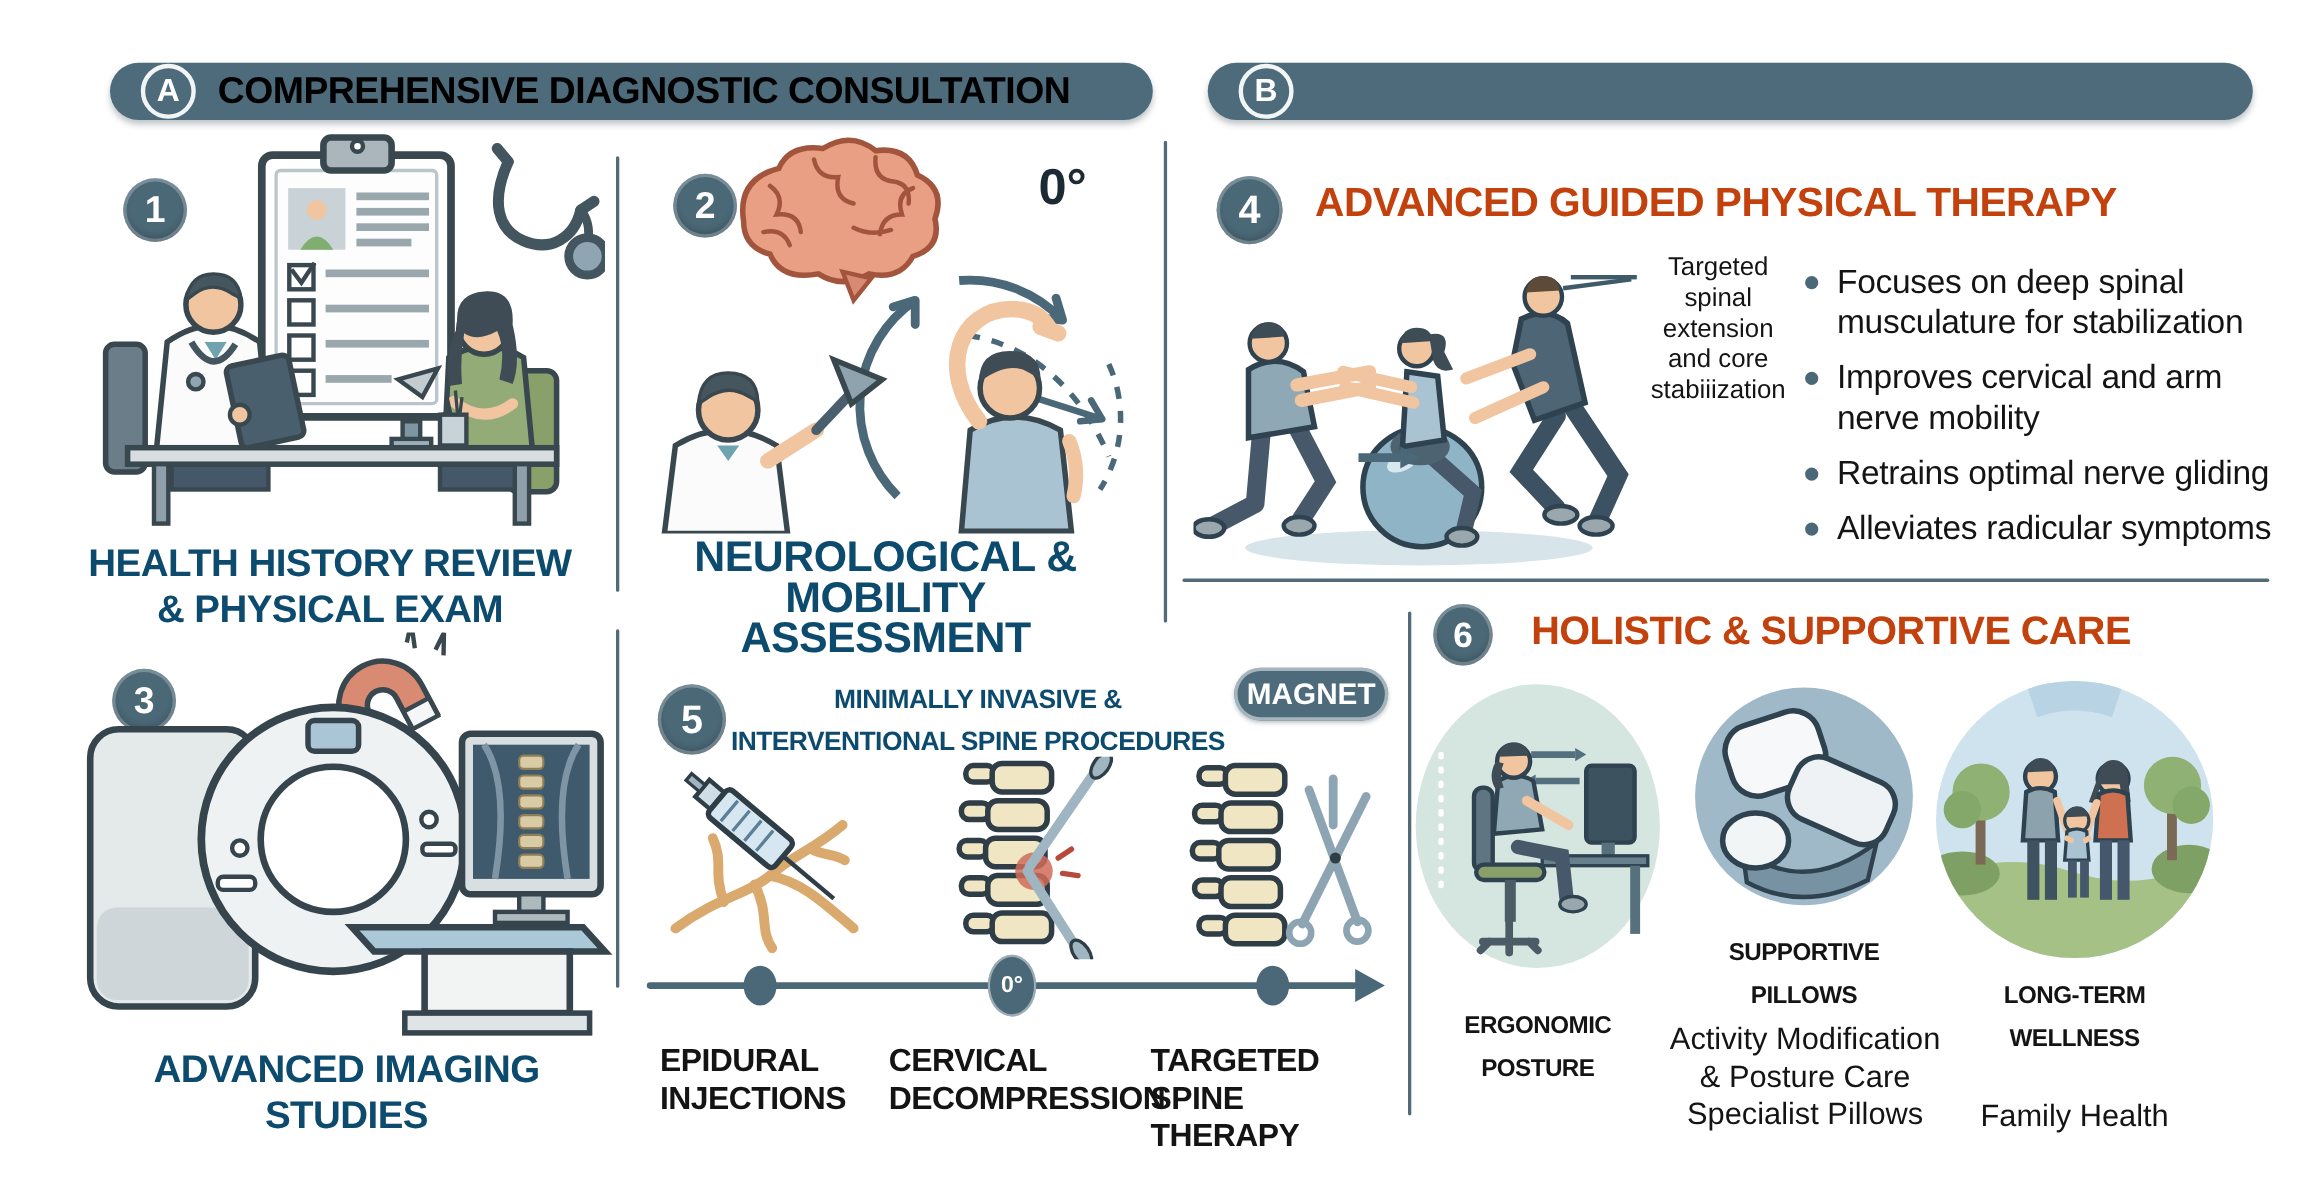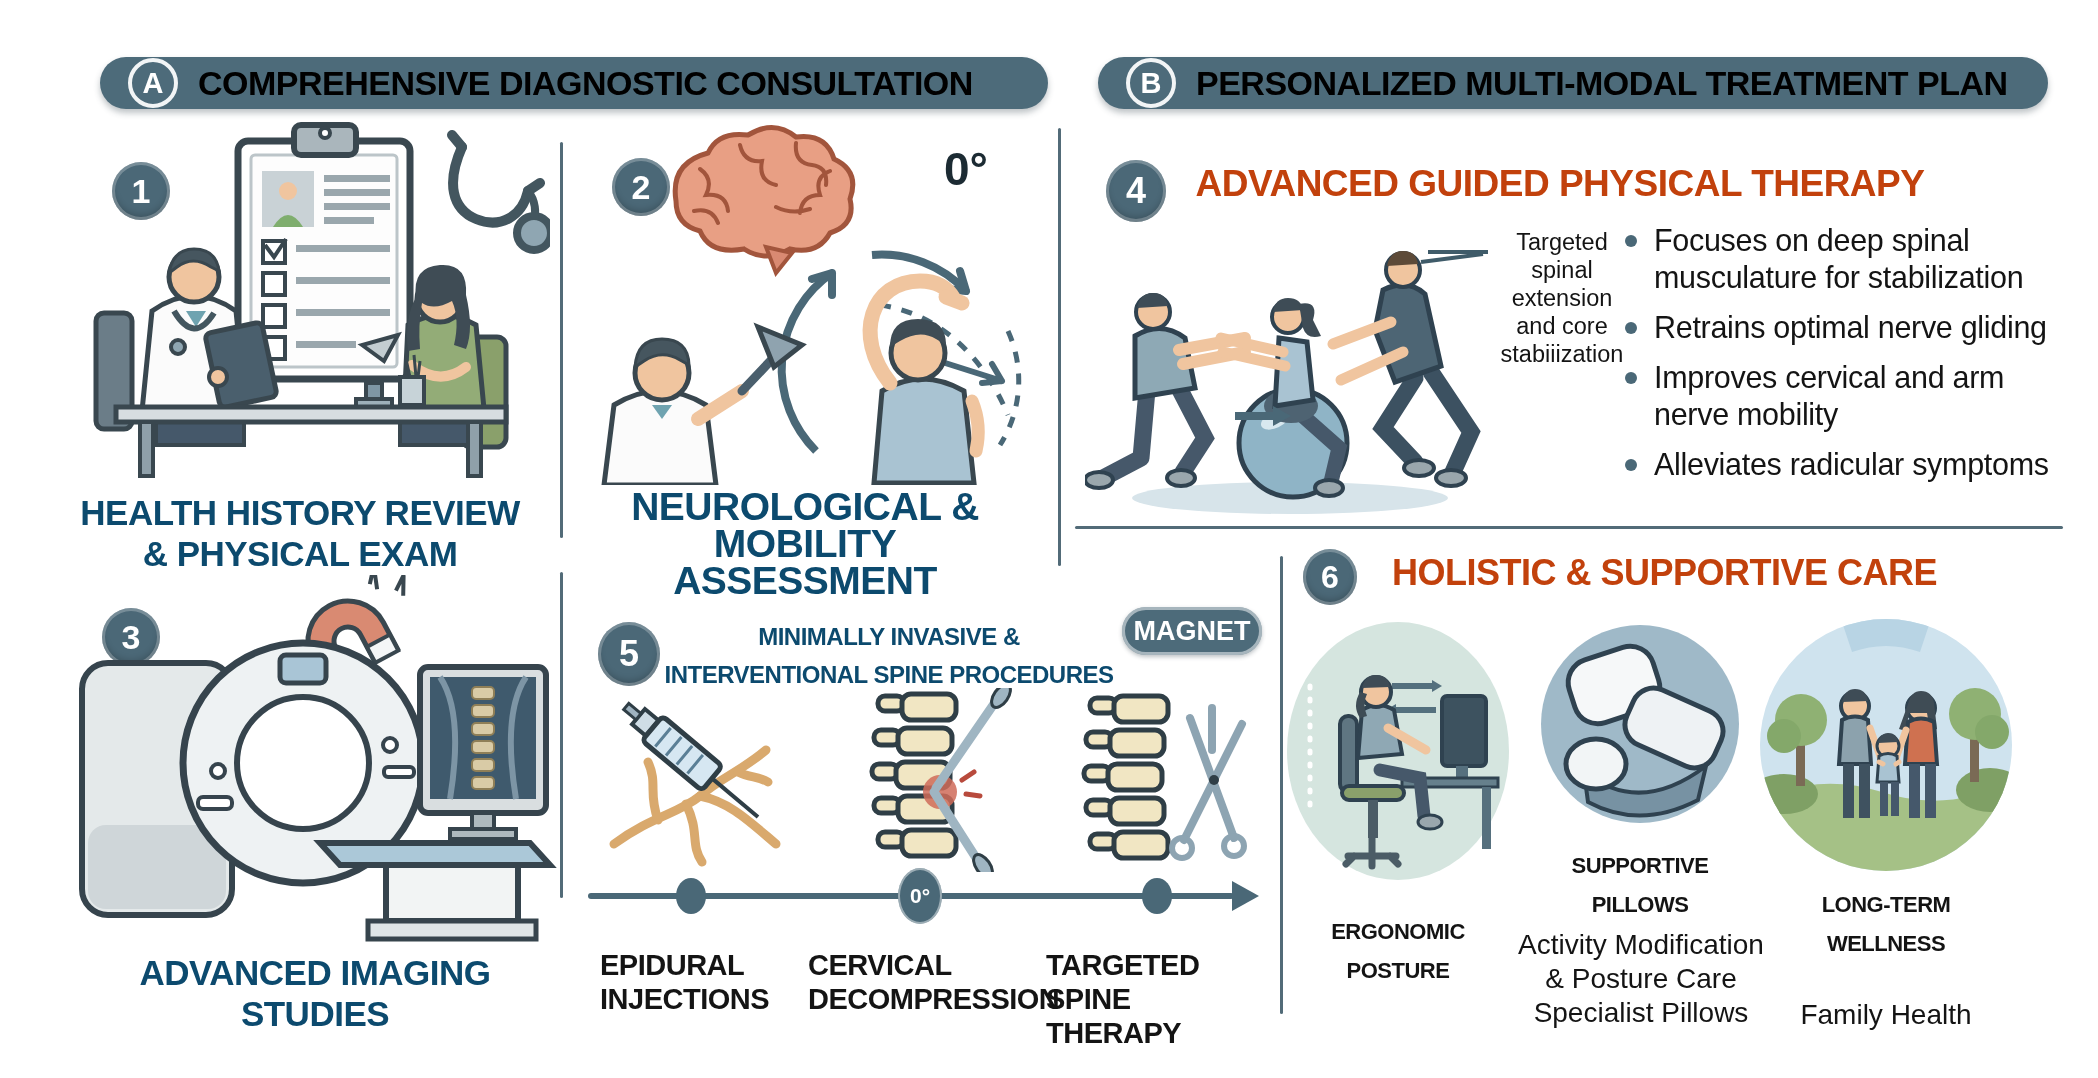--- a/index.html
+++ b/index.html
@@ -9,21 +9,21 @@
         align-items:center;gap:20px;padding:0 28px;box-shadow:0 4px 6px rgba(40,55,65,.3);}
   .pill .letter{width:42px;height:42px;border:4px solid #f2f5f6;border-radius:50%;color:#fff;
         font-weight:700;font-size:29px;display:flex;align-items:center;justify-content:center;flex:0 0 auto;}
   .pill .ptitle{color:#000000;font-weight:700;font-size:34px;letter-spacing:-.5px;white-space:nowrap;font-stretch:condensed;}
   .badge{position:absolute;border-radius:50%;background:#4b6877;color:#fff;font-weight:700;
         display:flex;align-items:center;justify-content:center;
         box-shadow:inset 0 0 0 3px rgba(255,255,255,.25), inset 0 -5px 7px rgba(0,0,0,.2);}
   .caption{position:absolute;text-align:center;font-weight:700;color:#0c4a6e;white-space:pre-line;
         letter-spacing:-.5px;font-stretch:condensed;}
   .divider{position:absolute;background:#3f5b69;border-radius:2px;opacity:.9;}
-  .bullets{position:absolute;list-style:none;margin:0;padding:0;}
+  .bullets{position:absolute;list-style:none;margin:16px;padding:0;}
   .bullets li{position:relative;padding-left:36px;font-size:30.5px;line-height:37px;margin-bottom:13px;letter-spacing:-.3px;}
   .bullets li::before{content:"";position:absolute;left:7px;top:13px;width:12px;height:12px;border-radius:50%;background:#4a6877;}
   .annotation{position:absolute;text-align:center;font-size:23.5px;line-height:28px;font-weight:500;white-space:pre-line;}
   .leader{position:absolute;height:4px;background:#3f5b69;}
   .tline{position:absolute;height:6px;background:#4a6877;border-radius:3px;}
   .tarrow{position:absolute;width:0;height:0;border-top:15px solid transparent;border-bottom:15px solid transparent;border-left:27px solid #4a6877;}
   .tdot{position:absolute;background:#4a6877;border-radius:50%;}
   .tdot.big{display:flex;align-items:center;justify-content:center;color:#fff;font-weight:700;font-size:21px;
         box-shadow:inset 0 0 0 2px rgba(255,255,255,.45);}
   .tlabel{position:absolute;text-align:left;font-weight:700;font-size:29px;line-height:34px;white-space:pre-line;letter-spacing:-.5px;font-stretch:condensed;margin-top:28px;}
@@ -39,21 +39,20 @@
 <body>
 
 <div class="canvas">
 
   <div class="pill" style="left:100px;top:57px;width:892px;">
     <span class="letter">A</span>
     <span class="ptitle">COMPREHENSIVE DIAGNOSTIC CONSULTATION</span>
   </div>
   <div class="pill" style="left:1098px;top:57px;width:894px;">
     <span class="letter">B</span>
-    <span class="ptitle">PERSONALIZED MULTI-MODAL TREATMENT PLAN</span>
   </div>
 
   <div class="divider" style="left:560px;top:142px;width:3px;height:396px;"></div>
   <div class="divider" style="left:560px;top:572px;width:3px;height:326px;"></div>
   <div class="divider" style="left:1058px;top:128px;width:3px;height:438px;"></div>
   <div class="divider" style="left:1075px;top:526px;width:988px;height:3px;"></div>
   <div class="divider" style="left:1280px;top:556px;width:3px;height:458px;"></div>
 
   <div class="badge" style="left:112px;top:162px;width:58px;height:58px;font-size:34px;">1</div>
   <div class="badge" style="left:612px;top:158px;width:58px;height:58px;font-size:34px;">2</div>
@@ -249,22 +248,22 @@
     </g>
     <path d="M336 52 L398 44" stroke="#3f5b69" stroke-width="4"></path>
   </svg>
   <div class="annotation" style="left:1492px;top:228px;width:140px;">Targeted
 spinal
 extension
 and core
 stabiiization</div>
   <ul class="bullets" style="left:1618px;top:222px;width:458px;">
     <li>Focuses on deep spinal musculature for stabilization</li>
+    <li>Improves cervical and arm nerve mobility</li>
     <li>Retrains optimal nerve gliding</li>
-    <li>Improves cervical and arm nerve mobility</li>
     <li>Alleviates radicular symptoms</li>
   </ul>
 
   <div class="caption" style="left:664px;top:618px;width:450px;font-size:24px;line-height:38px;">MINIMALLY INVASIVE &amp;
 INTERVENTIONAL SPINE PROCEDURES</div>
   <div class="magnet-pill" style="left:1122px;top:607px;width:140px;height:48px;">MAGNET</div>
 
   <svg style="left:592px;top:692px;" width="200" height="180" viewBox="0 0 200 180">
     <g fill="none" stroke="#d9a96d" stroke-width="9" stroke-linecap="round">
       <path d="M22 152 C60 124 86 122 108 104"></path>

